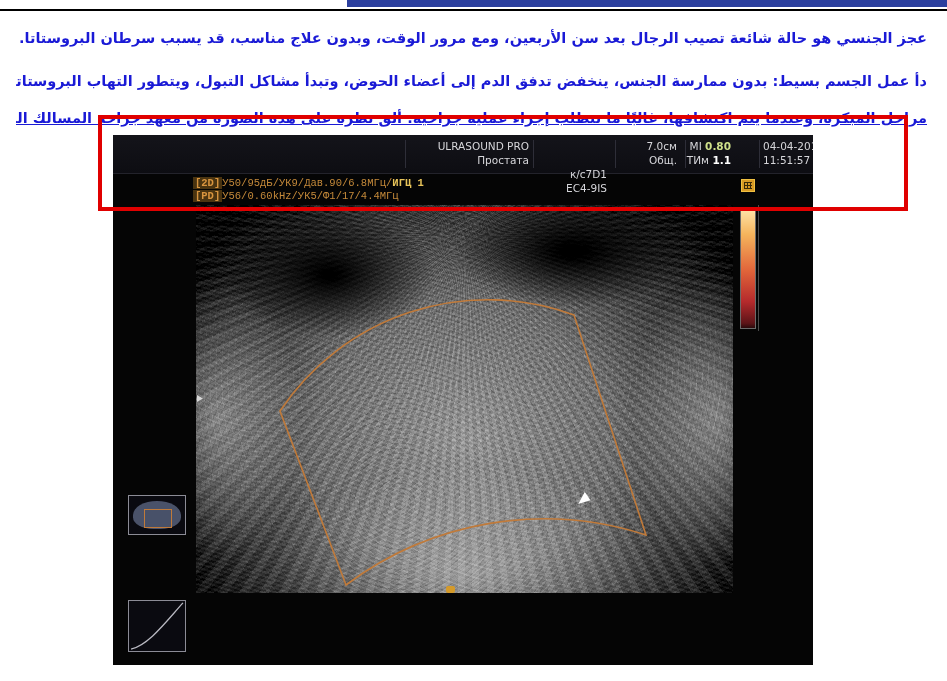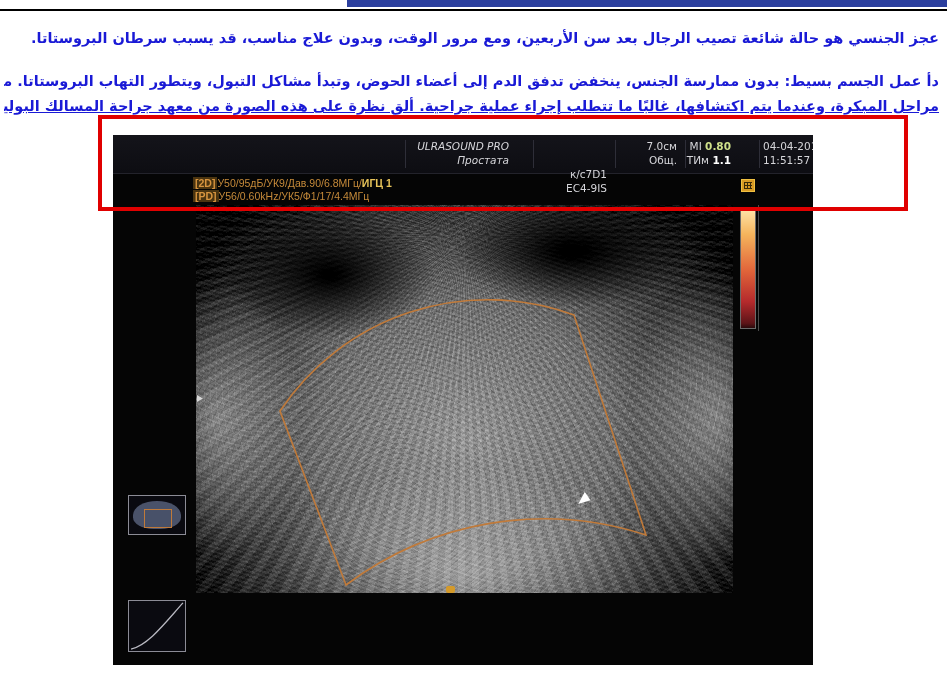--- a/index.html
+++ b/index.html
@@ -25,21 +25,21 @@
 
   
   #article{
     position:absolute;left:0;top:14px;width:947px;
     direction:rtl;
     text-align:right;
     color:#1a1ad6;
     font-size:14.5px;
     font-family:"DejaVu Sans", sans-serif;
   }
-  #article p{margin:4px;padding:0 4px 0 0;line-height:21px;font-weight:bold;}
+  #article p{margin:16px;padding:0 4px 0 0;line-height:21px;font-weight:bold;}
   #article .para1{margin-top:14px;}
   #article .para2{margin-top:22px;}
   #article .line{white-space:nowrap;overflow:hidden;}
   #article .underlined{text-decoration:underline;}
 
   
   #red-annotation{
     position:absolute;left:98px;top:115px;width:810px;height:96px;
     border:4px solid #e00000;
     box-sizing:border-box;
@@ -92,21 +92,21 @@
   .hdr-col .r2{line-height:14px;white-space:nowrap;}
   .hdr-div{
     position:absolute;top:5px;width:1px;height:28px;background:#2e2e38;
   }
   .val-green{color:#cfe08a;font-weight:bold;}
   .val-white{color:#ffffff;font-weight:bold;}
 
   
   #params{
     position:absolute;left:80px;top:42px;width:560px;height:26px;
-    font-family:Liberation Sans, sans-serif;
+    font-family:Liberation Mono, monospace;
     font-size:10.5px;color:#c58a3a;line-height:13px;white-space:nowrap;
   }
   #params .tag{
     background:#4a3410;color:#d8953f;padding:0 2px;font-weight:bold;
   }
   #params .hi{color:#e8c45a;font-weight:bold;}
   #mode-icon{
     position:absolute;left:628px;top:44px;width:14px;height:13px;
     background:#d89a25;border:1px solid #f0c040;box-sizing:border-box;
   }
@@ -215,21 +215,21 @@
   <p class="line underlined">مراحل المبكرة، وعندما يتم اكتشافها، غالبًا ما تتطلب إجراء عملية جراحية. ألق نظرة على هذه الصورة من معهد جراحة المسالك البولية:</p>
 </div>
 
 <div id="ultrasound">
 
   <div id="us-header"></div>
   <div id="us-header-sep"></div>
 
 
   <div class="hdr-div" style="left:292px;"></div>
-  <div class="hdr-col" style="left:284px;width:112px;font-style:italic;">
+  <div class="hdr-col" style="left:304px;width:112px;">
     <div class="r1">ULRASOUND PRO</div>
     <div class="r2">Простата</div>
   </div>
 
   <div class="hdr-div" style="left:420px;"></div>
   <div class="hdr-col" style="left:426px;width:68px;margin-top:28px;">
     <div class="r1">к/с7D1</div>
     <div class="r2">EC4-9IS</div>
   </div>
 

